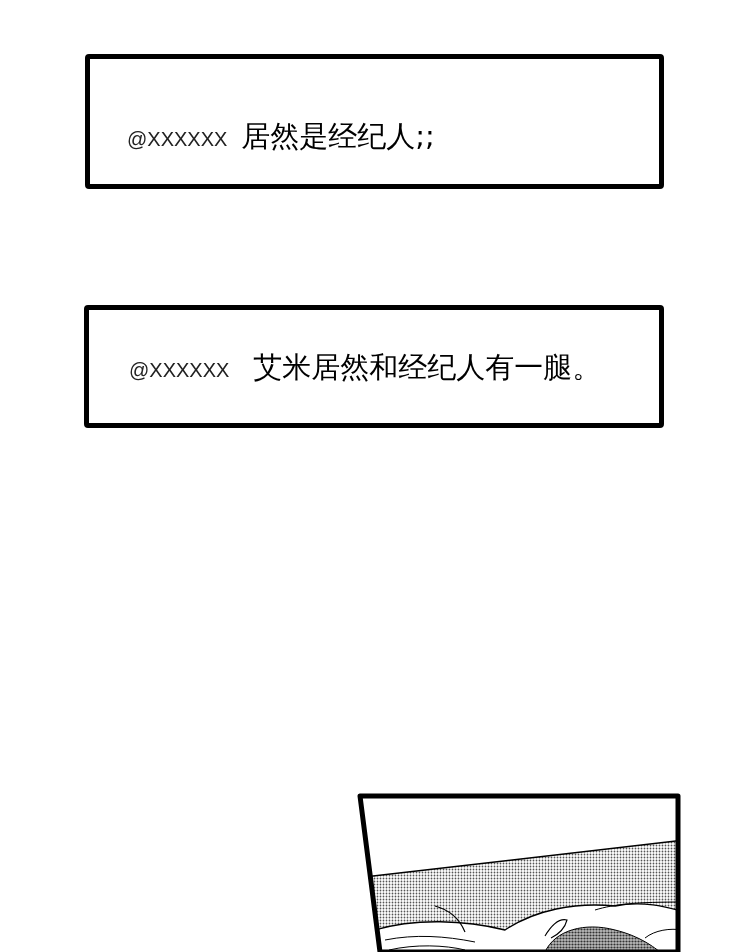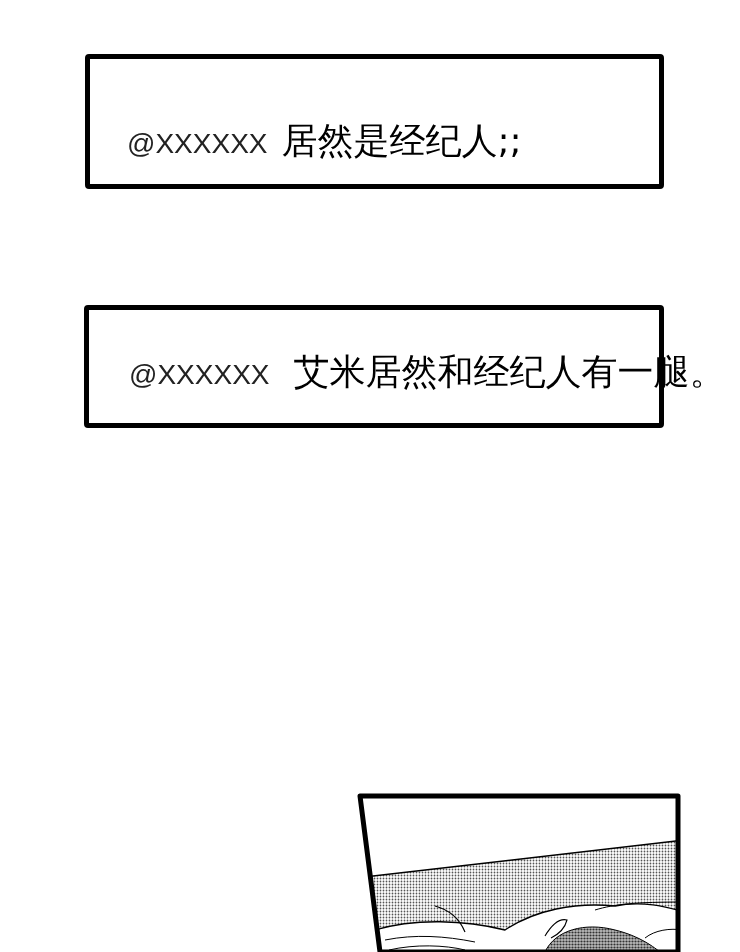--- a/index.html
+++ b/index.html
@@ -16,27 +16,27 @@
     box-sizing: border-box;
   }
   .box .line {
     position: absolute;
     white-space: nowrap;
     display: flex;
     align-items: baseline;
   }
   .handle {
     font-family: "Liberation Sans", sans-serif;
-    font-size: 28px;
+    font-size: 20px;
     color: #222;
     letter-spacing: 0px;
   }
   .msg {
     font-family: "DejaVu Sans", sans-serif;
-    font-size: 36px;
+    font-size: 29px;
     color: #000;
     margin-left: 14px;
   }
   #box1 { left: 85px; top: 54px; width: 579px; height: 135px; }
   #box1 .line { left: 37px; top: 58px; }
   #box2 { left: 84px; top: 305px; width: 580px; height: 123px; }
   #box2 .line { left: 40px; top: 38px; }
   #box2 .msg { margin-left: 24px; }
   #panel {
     position: absolute; left: 355px; top: 790px; width: 330px; height: 162px;

